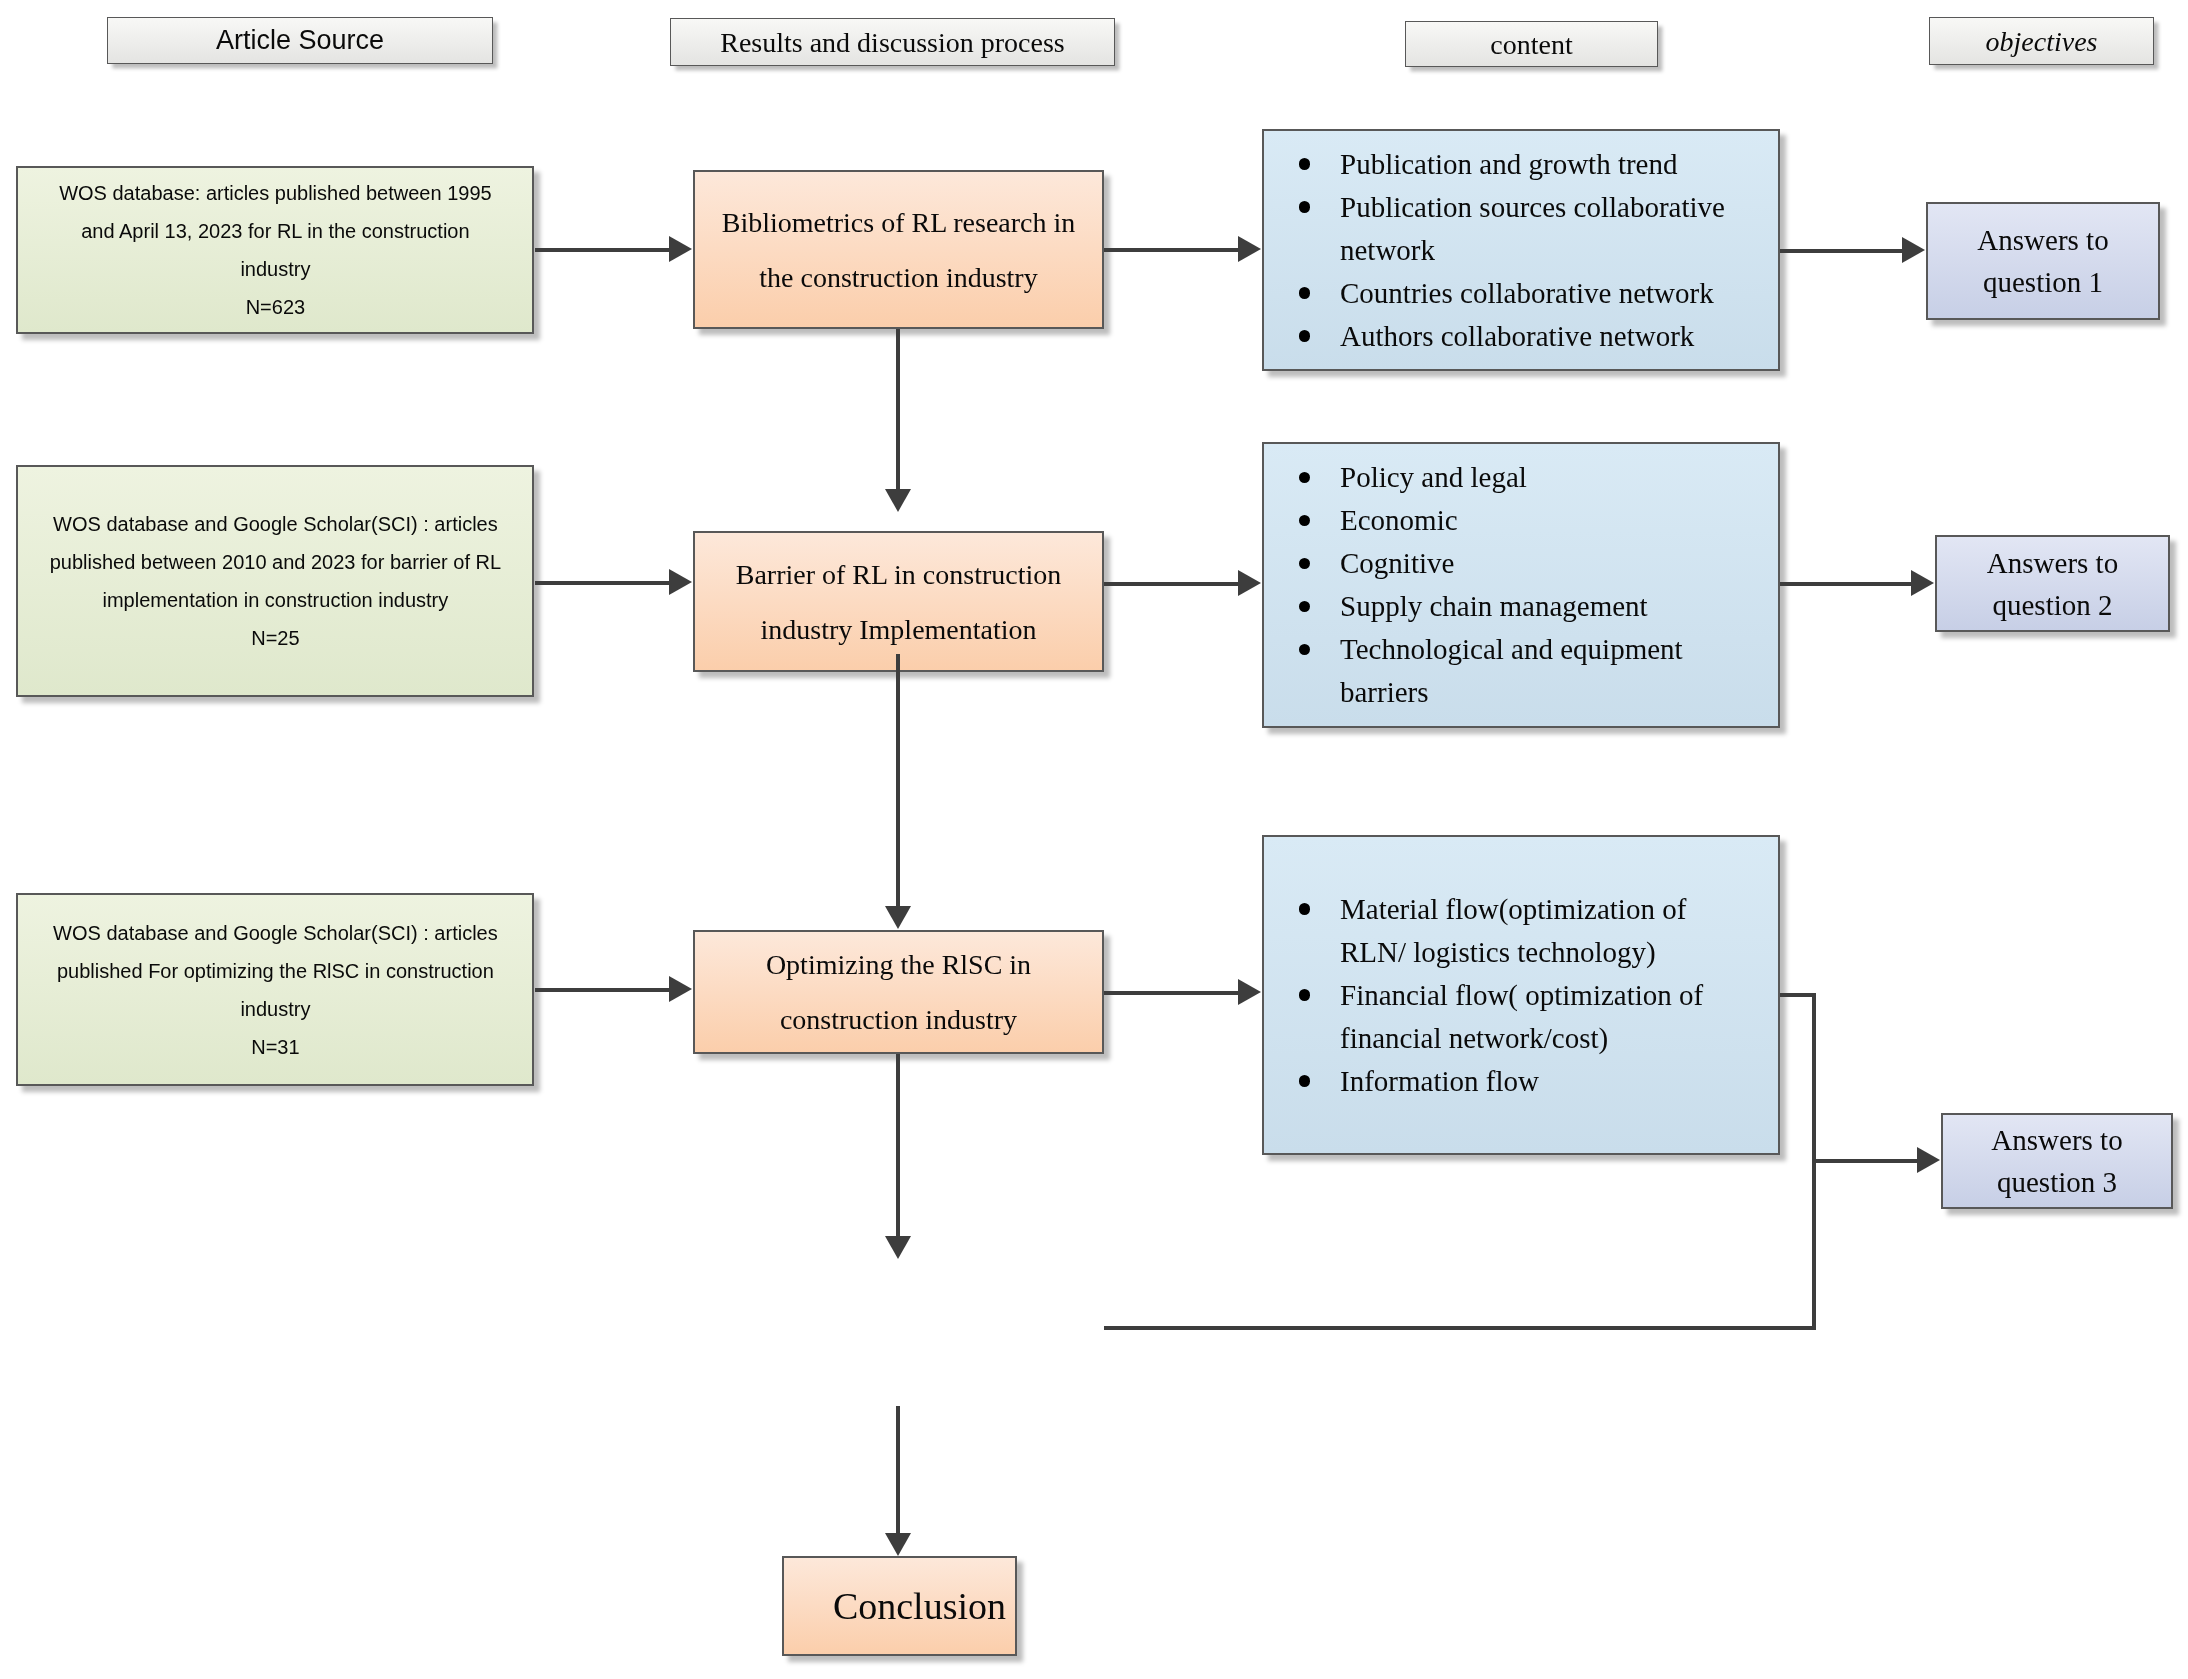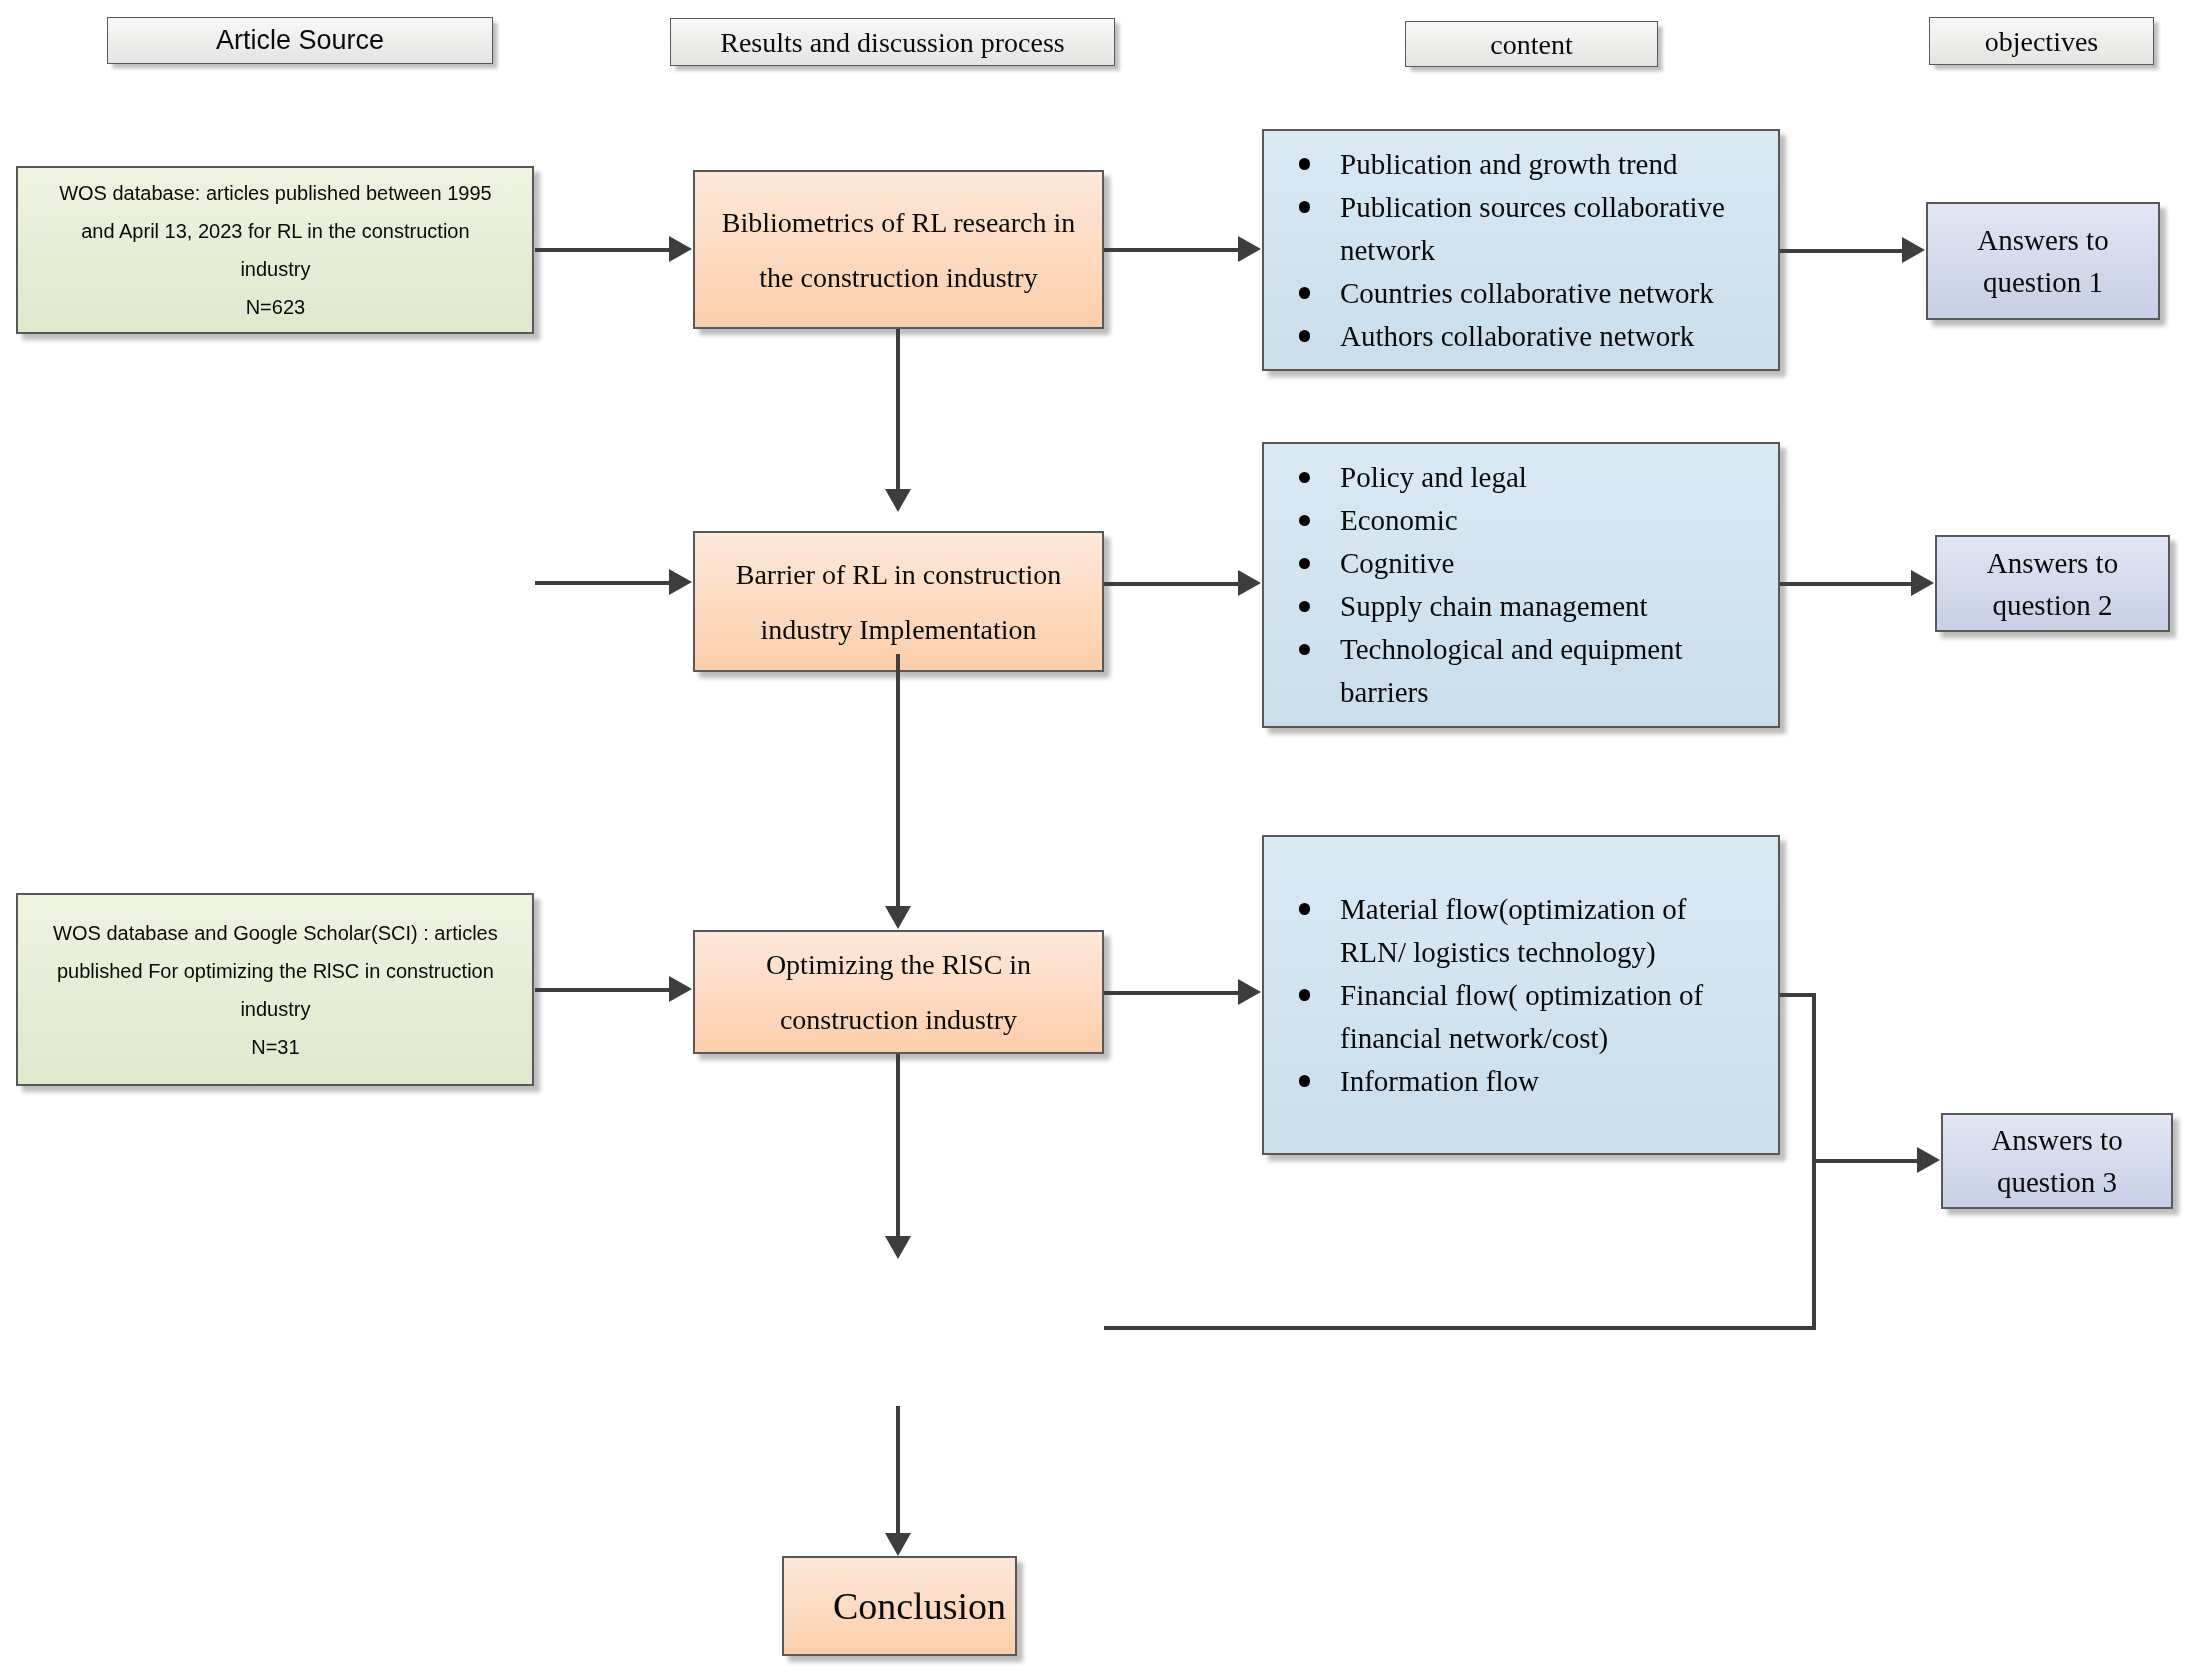--- a/index.html
+++ b/index.html
@@ -46,27 +46,31 @@
 
   <div class="box hdr sans" style="left:107px;top:17.3px;width:386px;height:47px;">
     <span>Article Source</span>
   </div>
   <div class="box hdr" style="left:670px;top:18px;width:445px;height:48px;">
     <span>Results and discussion process</span>
   </div>
   <div class="box hdr" style="left:1405px;top:21px;width:253px;height:46px;">
     <span>content</span>
   </div>
-  <div class="box hdr" style="left:1929px;top:17.3px;width:225px;height:48px;">
+  <div class="box hdr" style="left:1929px;top:17.3px;width:225px;height:48px;font-style:italic;">
     <span>objectives</span>
   </div>
 
   <div class="box green" style="left:16.4px;top:166px;width:518px;height:168px;">
     <div>WOS database: articles published between 1995 and April 13, 2023 for RL in the construction industry</div>
     <div>N=623</div>
+  </div>
+  <div class="box green" style="left:16.4px;top:465px;width:518px;height:232px;">
+    <div>WOS database and Google Scholar(SCI) : articles published between 2010 and 2023 for barrier of RL implementation in construction industry</div>
+    <div>N=25</div>
   </div>
   <div class="box green" style="left:16.4px;top:893px;width:518px;height:193px;">
     <div>WOS database and Google Scholar(SCI) : articles published For optimizing the RlSC in construction industry</div>
     <div>N=31</div>
   </div>
 
   <div class="box orange" style="left:693px;top:170px;width:411px;height:159px;">
     <div>Bibliometrics of RL research in the construction industry</div>
   </div>
   <div class="box orange" style="left:693px;top:531px;width:411px;height:141px;">

